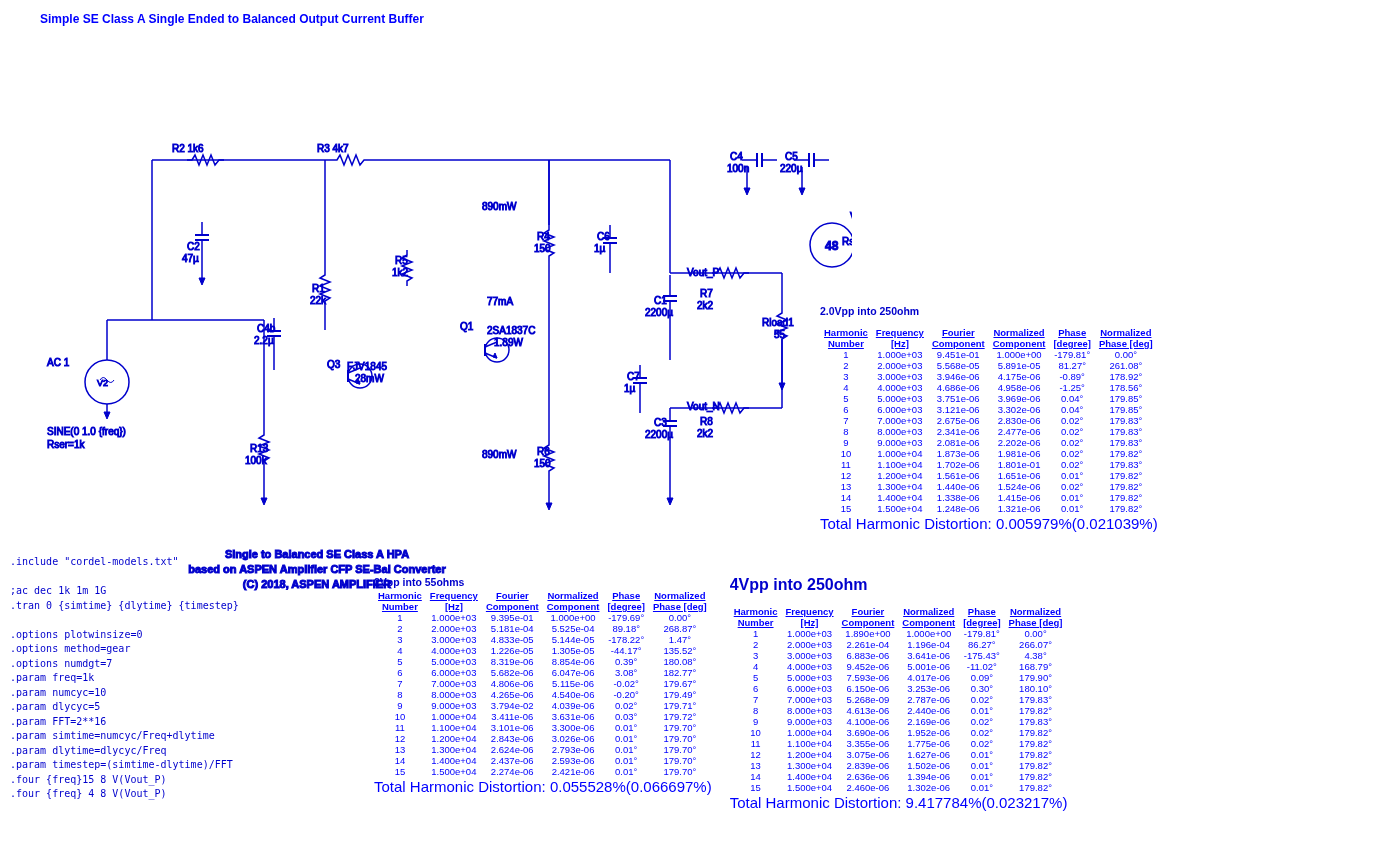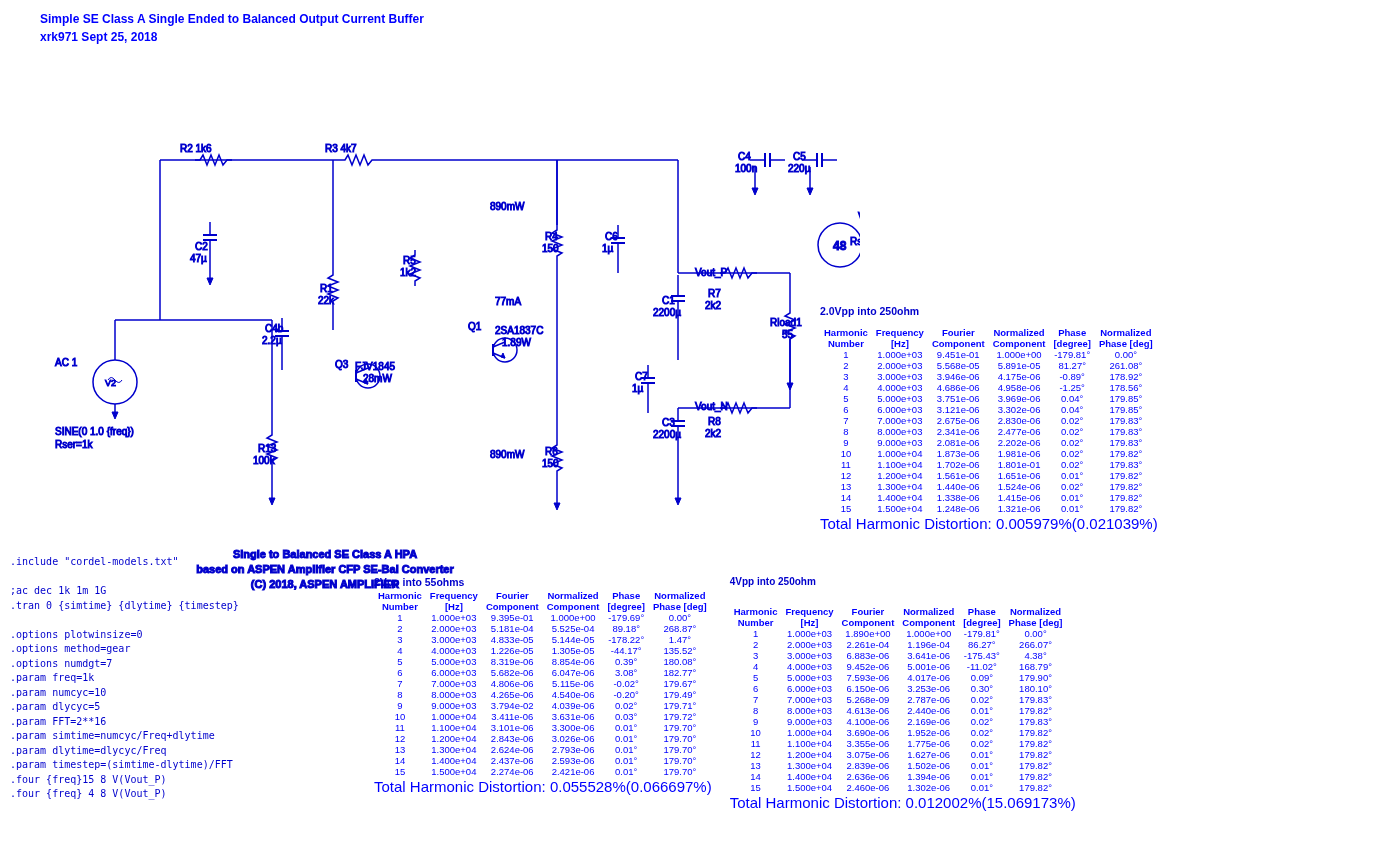--- a/index.html
+++ b/index.html
@@ -25,57 +25,57 @@
       left: 40px;
       color: #00f;
       font-weight: bold;
       font-size: 12px;
       line-height: 1.5;
     }
     
     .circuit-area {
       position: absolute;
       top: 30px;
-      left: 40px;
+      left: 32px;
       width: 820px;
       height: 560px;
     }
     table.data-table {
       border-collapse: collapse;
       font-size: 9.5px;
       color: #00f;
     }
     table.data-table th {
       color: #00f;
       font-weight: bold;
       text-align: center;
       padding: 0 4px;
       border-bottom: none;
       white-space: nowrap;
+      text-decoration: underline;
     }
     table.data-table td {
       text-align: center;
       padding: 0 4px;
       color: #00f;
       white-space: nowrap;
     }
     .thd-line {
       font-size: 15px;
       color: #00f;
       margin-top: 1px;
     }
   </style>
 </head>
 <body>
 
 <div class="page">
 
   <div class="title-block">
     <div>Simple SE Class A Single Ended to Balanced Output Current Buffer</div>
-    <div>xrk971 Sept 25, 2018</div>
   </div>
 
   <div class="circuit-area">
     <svg width="820" height="545" viewBox="0 0 820 545" style="position:absolute;top:30px;left:0;">
 
       <rect width="820" height="545" fill="white"></rect>
 
       <g fill="#0000cc" stroke="#0000cc" font-family="Arial" font-size="10">
 
         <text x="140" y="92" fill="#0000cc" font-size="10">R2 1k6</text>
@@ -569,21 +569,21 @@
               <td>2.421e-06</td>
               <td>0.01°</td>
               <td>179.70°</td>
             </tr>
           </tbody>
       </table>
       <div class="thd-line">Total Harmonic Distortion: 0.055528%(0.066697%)</div>
     </div>
 
     <div>
-      <div style="color:#00c; font-weight:bold; font-size:10px; margin-bottom:19px;">4Vpp into 250ohm</div>
+      <div style="color:#00c; font-weight:bold; font-size:16px; margin-bottom:12px;">4Vpp into 250ohm</div>
       <table class="data-table">
         <thead>
           <tr>
             <th>Harmonic<br>Number</th>
             <th>Frequency<br>[Hz]</th>
             <th>Fourier<br>Component</th>
             <th>Normalized<br>Component</th>
             <th>Phase<br>[degree]</th>
             <th>Normalized<br>Phase [deg]</th>
           </tr>
@@ -704,17 +704,17 @@
             <tr>
               <td>15</td>
               <td>1.500e+04</td>
               <td>2.460e-06</td>
               <td>1.302e-06</td>
               <td>0.01°</td>
               <td>179.82°</td>
             </tr>
           </tbody>
       </table>
-      <div class="thd-line">Total Harmonic Distortion: 0.012002%(15.069173%)</div>
+      <div class="thd-line">Total Harmonic Distortion: 9.417784%(0.023217%)</div>
     </div>
   </div>
 
 </div>
 
 </body></html>

